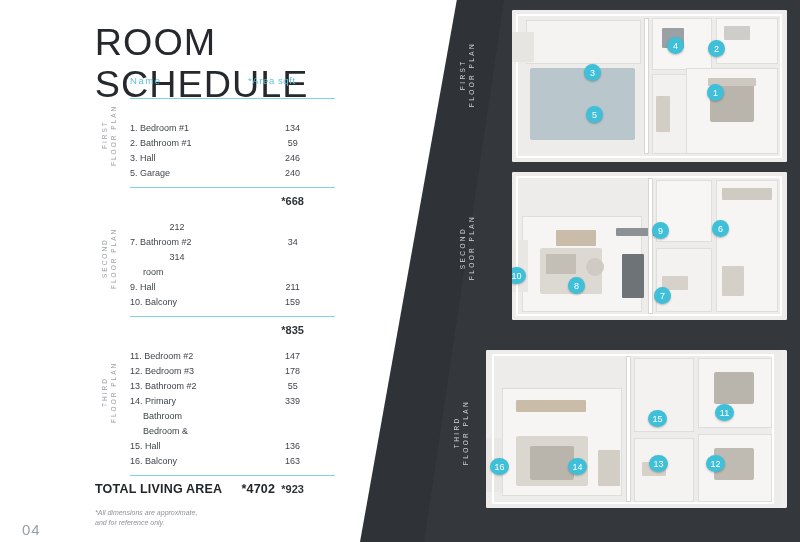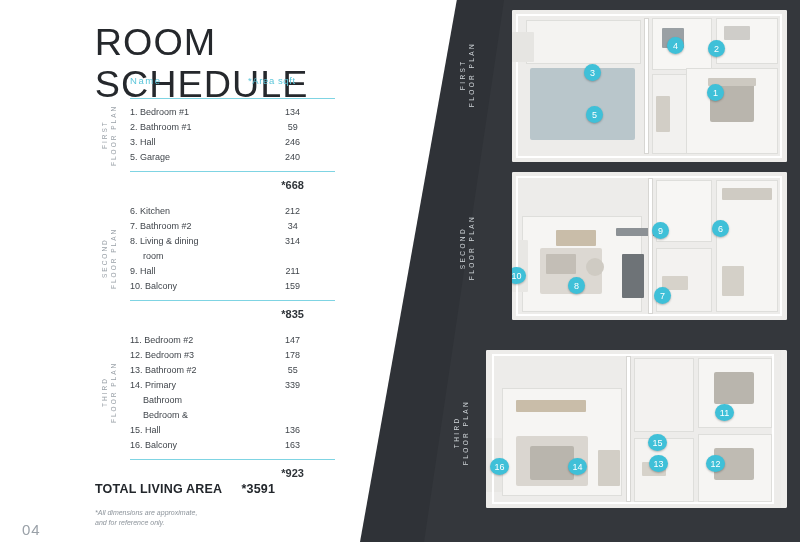--- a/index.html
+++ b/index.html
@@ -133,21 +133,21 @@
   <div class="left">
 
     <div class="title">ROOM SCHEDULE</div>
 
     <div class="tbl">
       <div class="thead">
         <div class="c1">Name</div>
         <div class="c2">*Area sqft</div>
       </div>
 
-      <div class="grp" style="margin-top:6px;">
+      <div class="grp" style="margin-top:22px;">
         <div class="row">
             <div class="c1">1. Bedroom #1</div>
             <div class="c2">134</div>
           </div>
         <div class="row">
             <div class="c1">2. Bathroom #1</div>
             <div class="c2">59</div>
           </div>
         <div class="row">
             <div class="c1">3. Hall</div>
@@ -158,29 +158,27 @@
             <div class="c2">240</div>
           </div>
         <div class="subtotal">
           <div class="c1"></div>
           <div class="c2">*668</div>
         </div>
       </div>
 
       <div class="grp">
         <div class="row">
-            <div class="c1">6. Kitchen</div>
             <div class="c2">212</div>
           </div>
         <div class="row">
             <div class="c1">7. Bathroom #2</div>
             <div class="c2">34</div>
           </div>
         <div class="row">
-            <div class="c1">8. Living &amp; dining</div>
             <div class="c2">314</div>
           </div>
         <div class="row">
             <div class="c1"><span class="ind">room</span></div>
             <div class="c2"></div>
           </div>
         <div class="row">
             <div class="c1">9. Hall</div>
             <div class="c2">211</div>
           </div>
@@ -242,21 +240,21 @@
       <span style="white-space:pre-line;">SECOND
 FLOOR PLAN</span>
     </div>
     <div class="vlabel" style="left:100px;top:352px;height:80px;">
       <span style="white-space:pre-line;">THIRD
 FLOOR PLAN</span>
     </div>
 
     <div class="total">
       <span>TOTAL LIVING AREA</span>
-      <span class="amt">*3591</span>
+      <span class="amt">*4702</span>
     </div>
 
     <div class="note" style="white-space:pre-line;">*All dimensions are approximate,
 and for reference only.</div>
     <div class="pageno">04</div>
   </div>
 
   <div class="fp fp-1">
     <div class="plan">
       <div class="floorgrey" style="left:0;top:0;width:275px;height:152px;background:#edecea;"></div>
@@ -331,20 +329,20 @@
       <div class="furn" style="left:228px;top:98px;width:40px;height:32px;background:#bfbbb3;border-radius:2px;"></div>
       <div class="furn" style="left:156px;top:112px;width:24px;height:14px;background:#d6d2ca;"></div>
       <div class="furn" style="left:112px;top:100px;width:22px;height:36px;background:#d2cec6;"></div>
       <div class="furn" style="left:0px;top:88px;width:16px;height:54px;background:#e8e7e4;"></div>
       <div class="wall" style="left:6px;top:4px;width:282px;height:150px;background:transparent;box-shadow:0 0 0 2px #ffffff inset;"></div>
 
       <div class="badge" style="left:229px;top:54px;width:19px;">11</div>
       <div class="badge" style="left:220px;top:105px;width:19px;">12</div>
       <div class="badge" style="left:163px;top:105px;width:19px;">13</div>
       <div class="badge" style="left:82px;top:108px;width:19px;">14</div>
-      <div class="badge" style="left:162px;top:60px;width:19px;margin-top:24px;">15</div>
+      <div class="badge" style="left:162px;top:60px;width:19px;">15</div>
       <div class="badge" style="left:4px;top:108px;width:19px;">16</div>
     </div>
   </div>
   <div class="fp-label lab-3" style="white-space:pre-line;">THIRD
 FLOOR PLAN</div>
 
 </div>
 
 </body></html>

